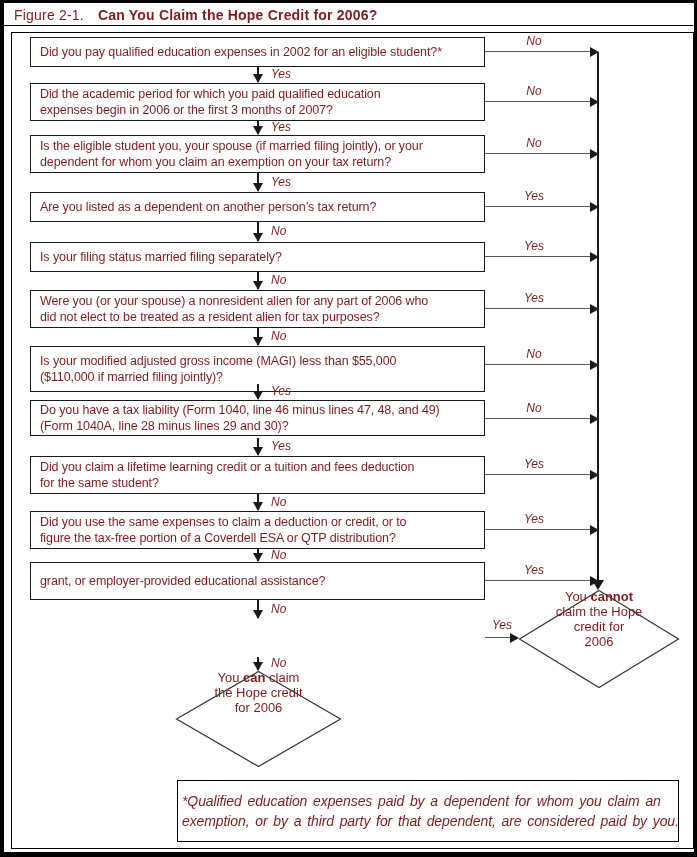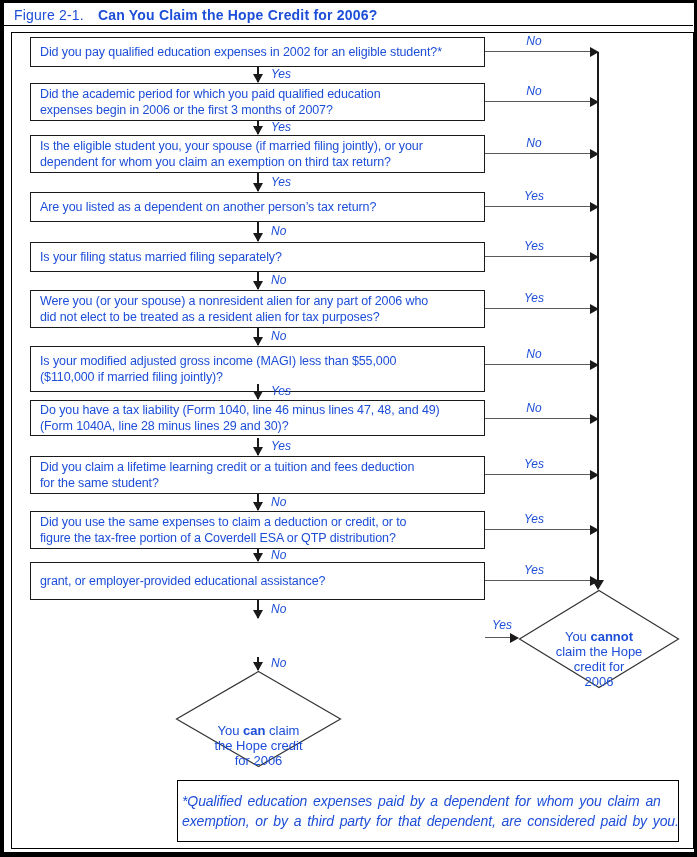--- a/index.html
+++ b/index.html
@@ -1,19 +1,19 @@
 <!DOCTYPE html>
 <html><head>
 <meta charset="utf-8">
 <style>
   html,body{margin:0;padding:0;background:#e8e8e8;}
   .frame{
     position:relative;width:690px;height:849px;background:#fff;
     border-top:3px solid #000;border-left:4px solid #000;border-right:4px solid #000;border-bottom:5px solid #000;
-    font-family:"Liberation Sans","DejaVu Sans",sans-serif;color:#1d4ed8;
+    font-family:"Liberation Sans","DejaVu Sans",sans-serif;color:#7f1d1d;
     overflow:hidden;
   }
   .abs{position:absolute;}
   .title-bar{top:4px;left:10px;font-size:14px;white-space:nowrap;}
   .title-prefix{font-weight:400;letter-spacing:.2px;}
   .title-main{font-weight:700;margin-left:14px;letter-spacing:.2px;}
   .title-rule{top:22px;left:0px;width:689px;height:1px;background:#000;}
   .inner-box{top:29px;left:7px;width:681px;height:815px;border:1px solid #000;background:#fff;}
   .qbox{
     left:26px;width:455px;border:1px solid #1a1a1a;background:#fff;
@@ -31,21 +31,21 @@
   .harrow{left:481px;width:114px;height:10px;}
   .harrow-short{left:481px;width:34px;height:10px;}
   .hline{position:absolute;top:4px;left:0;right:8px;height:1px;background:#5a5a5a;}
   .hhead{position:absolute;right:0;top:0;width:0;height:0;
     border-top:5px solid transparent;border-bottom:5px solid transparent;border-left:9px solid #1a1a1a;}
   .hlabel{left:495px;width:70px;text-align:center;font-style:italic;font-size:12px;}
   .hlabel-short{left:482px;width:32px;text-align:center;font-style:italic;font-size:12px;}
   .collector{left:593px;top:49px;width:2px;height:529px;background:#1a1a1a;}
   .collector-head{left:588px;top:577px;width:0;height:0;
     border-left:6px solid transparent;border-right:6px solid transparent;border-top:10px solid #1a1a1a;}
-  .diamond{display:flex;align-items:flex-end;justify-content:center;}
+  .diamond{display:flex;align-items:flex-start;justify-content:center;}
   .diamond svg{position:absolute;inset:0;}
   .diamond-text{position:relative;text-align:center;font-size:13px;line-height:15px;}
   .footnote{
     left:173px;top:777px;width:502px;height:62px;border:1px solid #000;box-sizing:border-box;
     display:flex;flex-direction:column;justify-content:center;padding-left:4px;
     font-style:italic;font-size:14px;line-height:20px;word-spacing:2px;letter-spacing:-0.1px;
   }
   .fline{display:block;white-space:nowrap;}
   b{font-weight:700;}
 </style>
@@ -63,21 +63,21 @@
   <div class="abs qbox" style="top:34px;height:30px;">
     <span class="qline">Did you pay qualified education expenses in 2002 for an eligible student?*</span>
       <span class="qline"></span>
   </div>
   <div class="abs qbox" style="top:80px;height:38px;">
     <span class="qline">Did the academic period for which you paid qualified education</span>
       <span class="qline">expenses begin in 2006 or the first 3 months of 2007?</span>
   </div>
   <div class="abs qbox" style="top:132px;height:38px;">
     <span class="qline">Is the eligible student you, your spouse (if married filing jointly), or your</span>
-      <span class="qline">dependent for whom you claim an exemption on third tax return?</span>
+      <span class="qline">dependent for whom you claim an exemption on your tax return?</span>
   </div>
   <div class="abs qbox" style="top:189px;height:30px;">
     <span class="qline">Are you listed as a dependent on another person’s tax return?</span>
       <span class="qline"></span>
   </div>
   <div class="abs qbox" style="top:239px;height:30px;">
     <span class="qline">Is your filing status married filing separately?</span>
       <span class="qline"></span>
   </div>
   <div class="abs qbox" style="top:287px;height:38px;">

